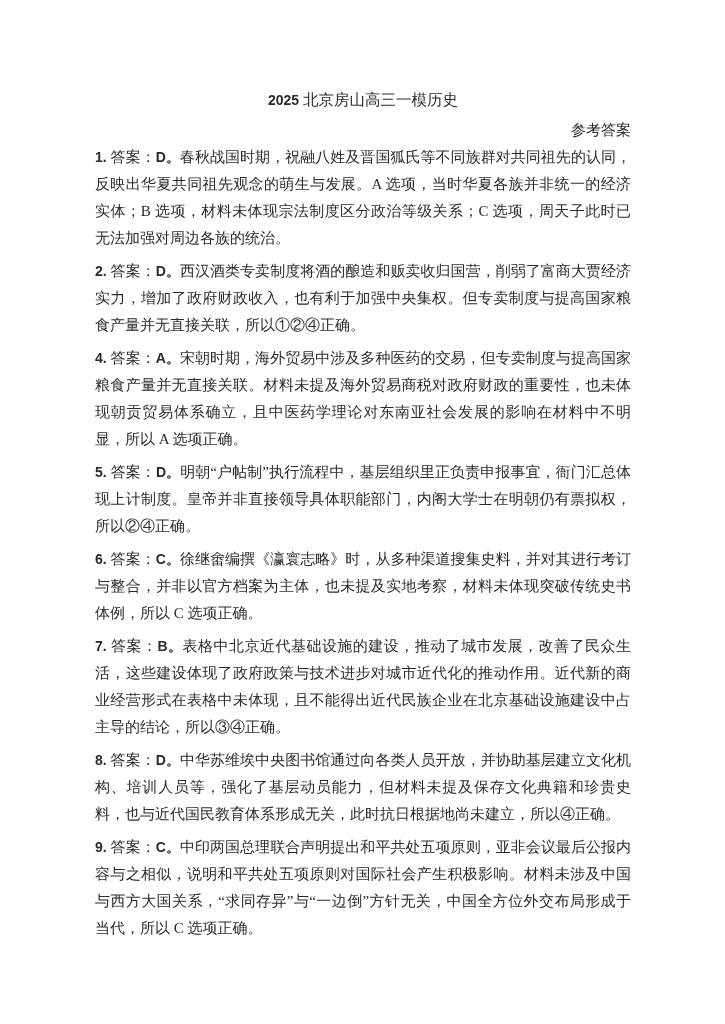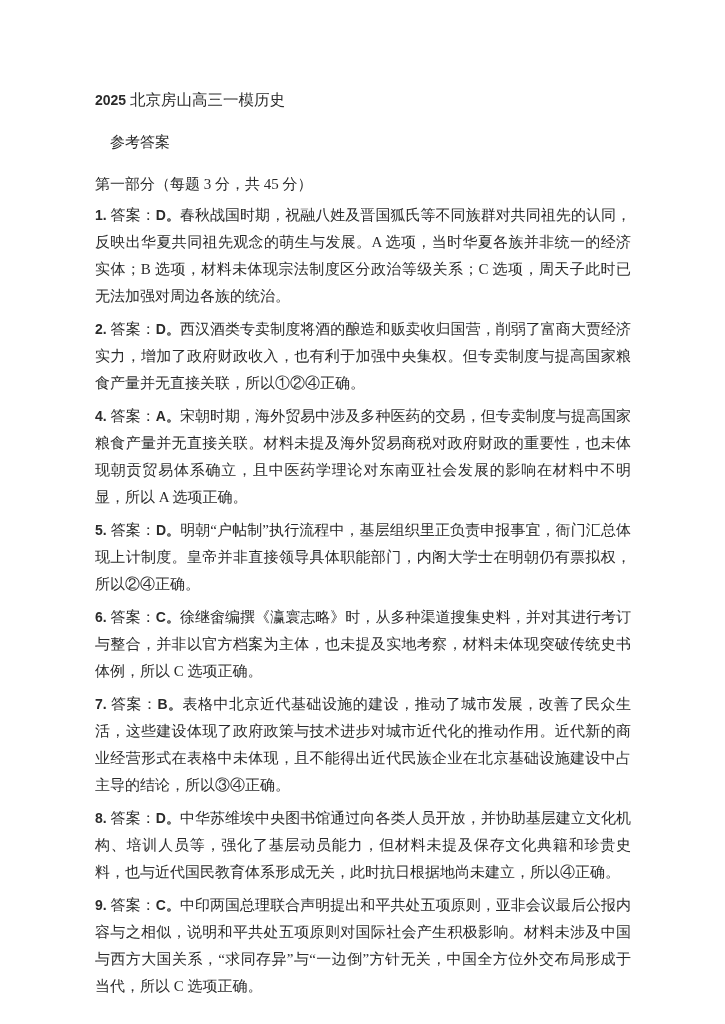--- a/index.html
+++ b/index.html
@@ -16,28 +16,28 @@
   }
   .page {
     box-sizing: border-box;
     width: 725px;
     height: 1024px;
     padding: 86px 94px 0 95px;
     background: #ffffff;
   }
   .doc-title {
     margin: 0 0 3px 0;
-    text-align: left;
+    text-align: center;
     font-size: 15.5px;
     line-height: 27px;
     font-weight: normal;
   }
   .doc-subtitle {
-    margin: 15px;
-    text-align: left;
+    margin: 0;
+    text-align: right;
     font-size: 15px;
     line-height: 27px;
     font-weight: normal;
   }
   .section-heading {
     margin: 0 0 4px 0;
     font-size: 15px;
     line-height: 27px;
   }
   .answer {
@@ -55,21 +55,20 @@
 </style>
 </head>
 <body>
 
 <div class="page">
 
   <h1 class="doc-title"><span class="latin-bold">2025 </span><span>北京房山高三一模历史</span></h1>
 
   <h2 class="doc-subtitle">参考答案</h2>
 
-  <div class="section-heading">第一部分（每题 3 分，共 45 分）</div>
 
   <p class="answer"><span class="latin-bold">1. </span><span>答案：</span><span class="latin-bold">D。</span><span>春秋战国时期，祝融八姓及晋国狐氏等不同族群对共同祖先的认同，反映出华夏共同祖先观念的萌生与发展。A 选项，当时华夏各族并非统一的经济实体；B 选项，材料未体现宗法制度区分政治等级关系；C 选项，周天子此时已无法加强对周边各族的统治。</span></p>
 
   <p class="answer"><span class="latin-bold">2. </span><span>答案：</span><span class="latin-bold">D。</span><span>西汉酒类专卖制度将酒的酿造和贩卖收归国营，削弱了富商大贾经济实力，增加了政府财政收入，也有利于加强中央集权。但专卖制度与提高国家粮食产量并无直接关联，所以①②④正确。</span></p>
 
 
   <p class="answer"><span class="latin-bold">4. </span><span>答案：</span><span class="latin-bold">A。</span><span>宋朝时期，海外贸易中涉及多种医药的交易，但专卖制度与提高国家粮食产量并无直接关联。材料未提及海外贸易商税对政府财政的重要性，也未体现朝贡贸易体系确立，且中医药学理论对东南亚社会发展的影响在材料中不明显，所以 A 选项正确。</span></p>
 
   <p class="answer"><span class="latin-bold">5. </span><span>答案：</span><span class="latin-bold">D。</span><span>明朝“户帖制”执行流程中，基层组织里正负责申报事宜，衙门汇总体现上计制度。皇帝并非直接领导具体职能部门，内阁大学士在明朝仍有票拟权，所以②④正确。</span></p>
 

